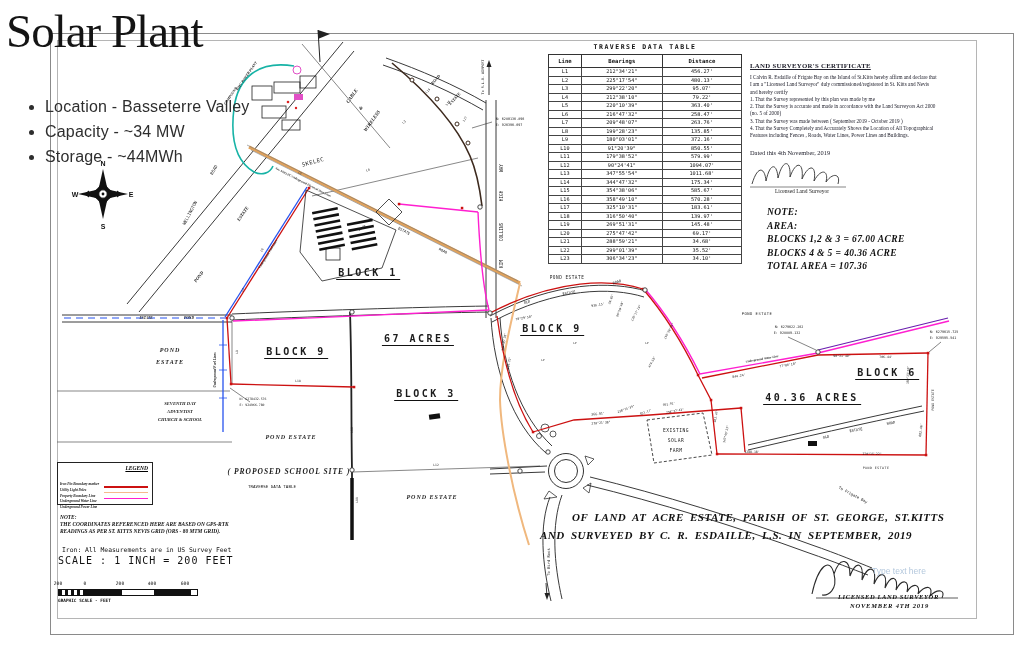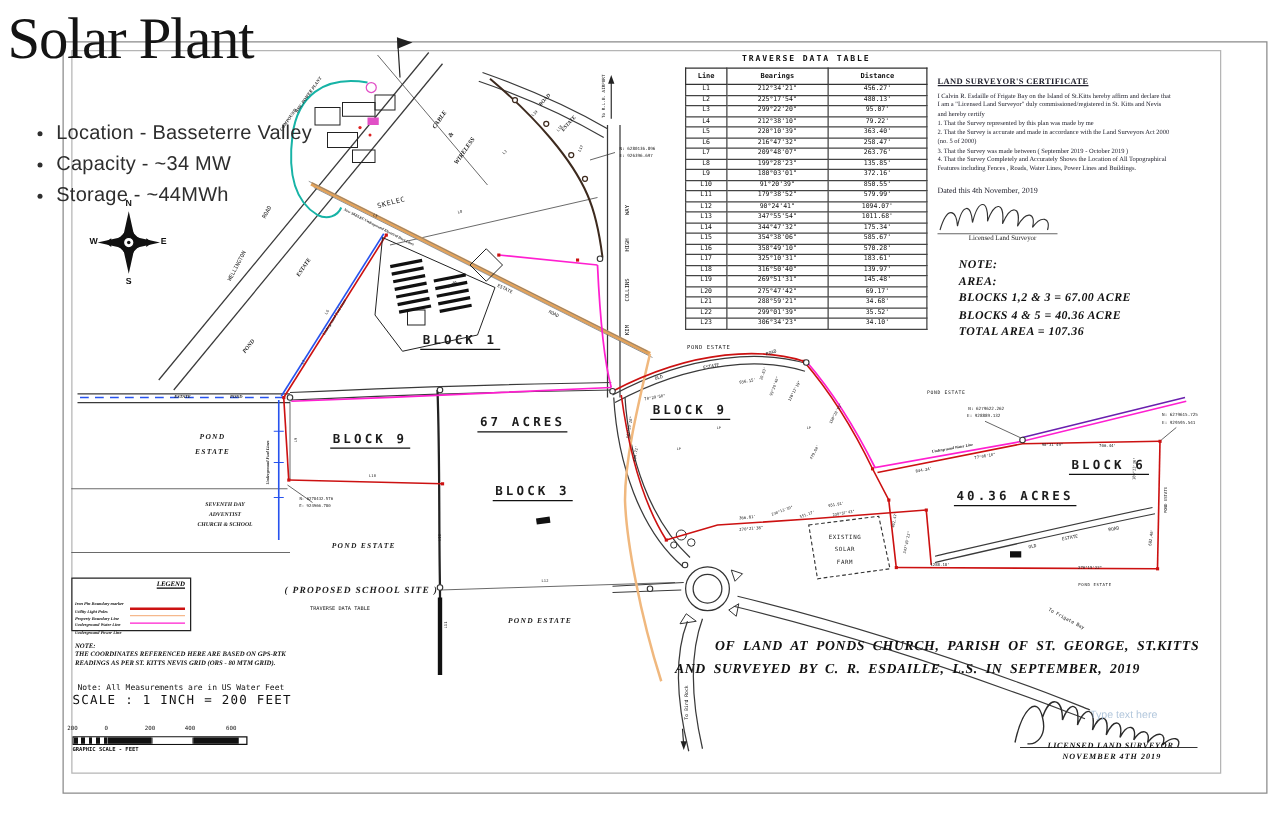--- a/index.html
+++ b/index.html
@@ -528,41 +528,41 @@
 
   <div class="areanote">
       <div>NOTE:</div>
       <div>AREA:</div>
       <div>BLOCKS 1,2 &amp; 3 = 67.00 ACRE</div>
       <div>BLOCKS 4 &amp; 5 = 40.36 ACRE</div>
       <div>TOTAL AREA = 107.36</div>
     </div>
 
   <div class="planstmt">
-      <div>OF LAND AT PONDS CHURCH, PARISH OF ST. GEORGE, ST.KITTS</div>
+      <div>OF LAND AT ACRE ESTATE, PARISH OF ST. GEORGE, ST.KITTS</div>
       <div>AND SURVEYED BY C. R. ESDAILLE, L.S. IN SEPTEMBER, 2019</div>
     </div>
 
   <div class="legend">
     <div class="lg-title">LEGEND</div>
     <div id="legend-rows">
         <div class="lg-row"><span class="lg-text">Iron Pin Boundary marker</span></div>
         <div class="lg-row"><span class="lg-text">Utility Light Poles</span></div>
         <div class="lg-row"><span class="lg-text">Property Boundary Line</span><span class="lg-sw" style="background: rgb(204, 17, 17);"></span></div>
         <div class="lg-row"><span class="lg-text">Underground Water Line</span><span class="lg-sw" style="background: rgb(245, 185, 141);"></span></div>
         <div class="lg-row"><span class="lg-text">Underground Power Line</span><span class="lg-sw" style="background: rgb(255, 31, 208);"></span></div>
       </div>
   </div>
 
   <div class="gpsnote">
       <div>NOTE:</div>
       <div>THE COORDINATES REFERENCED HERE ARE BASED ON GPS-RTK</div>
       <div>READINGS AS PER ST. KITTS NEVIS GRID (ORS - 80 MTM GRID).</div>
     </div>
-  <div class="measure-note">Note: All Measurements are in US Water Feet</div>
+  <div class="measure-note">Iron: All Measurements are in US Survey Feet</div>
   <div class="scale-line">SCALE : 1 INCH = 200 FEET</div>
   <div class="scalebar">
     <div class="sb-ticks" id="sb-ticks">
         <span style="left: 0px;">200</span>
         <span style="left: 27px;">0</span>
         <span style="left: 62px;">200</span>
         <span style="left: 94px;">400</span>
         <span style="left: 127px;">600</span>
       </div>
     <div class="sb-bar">

